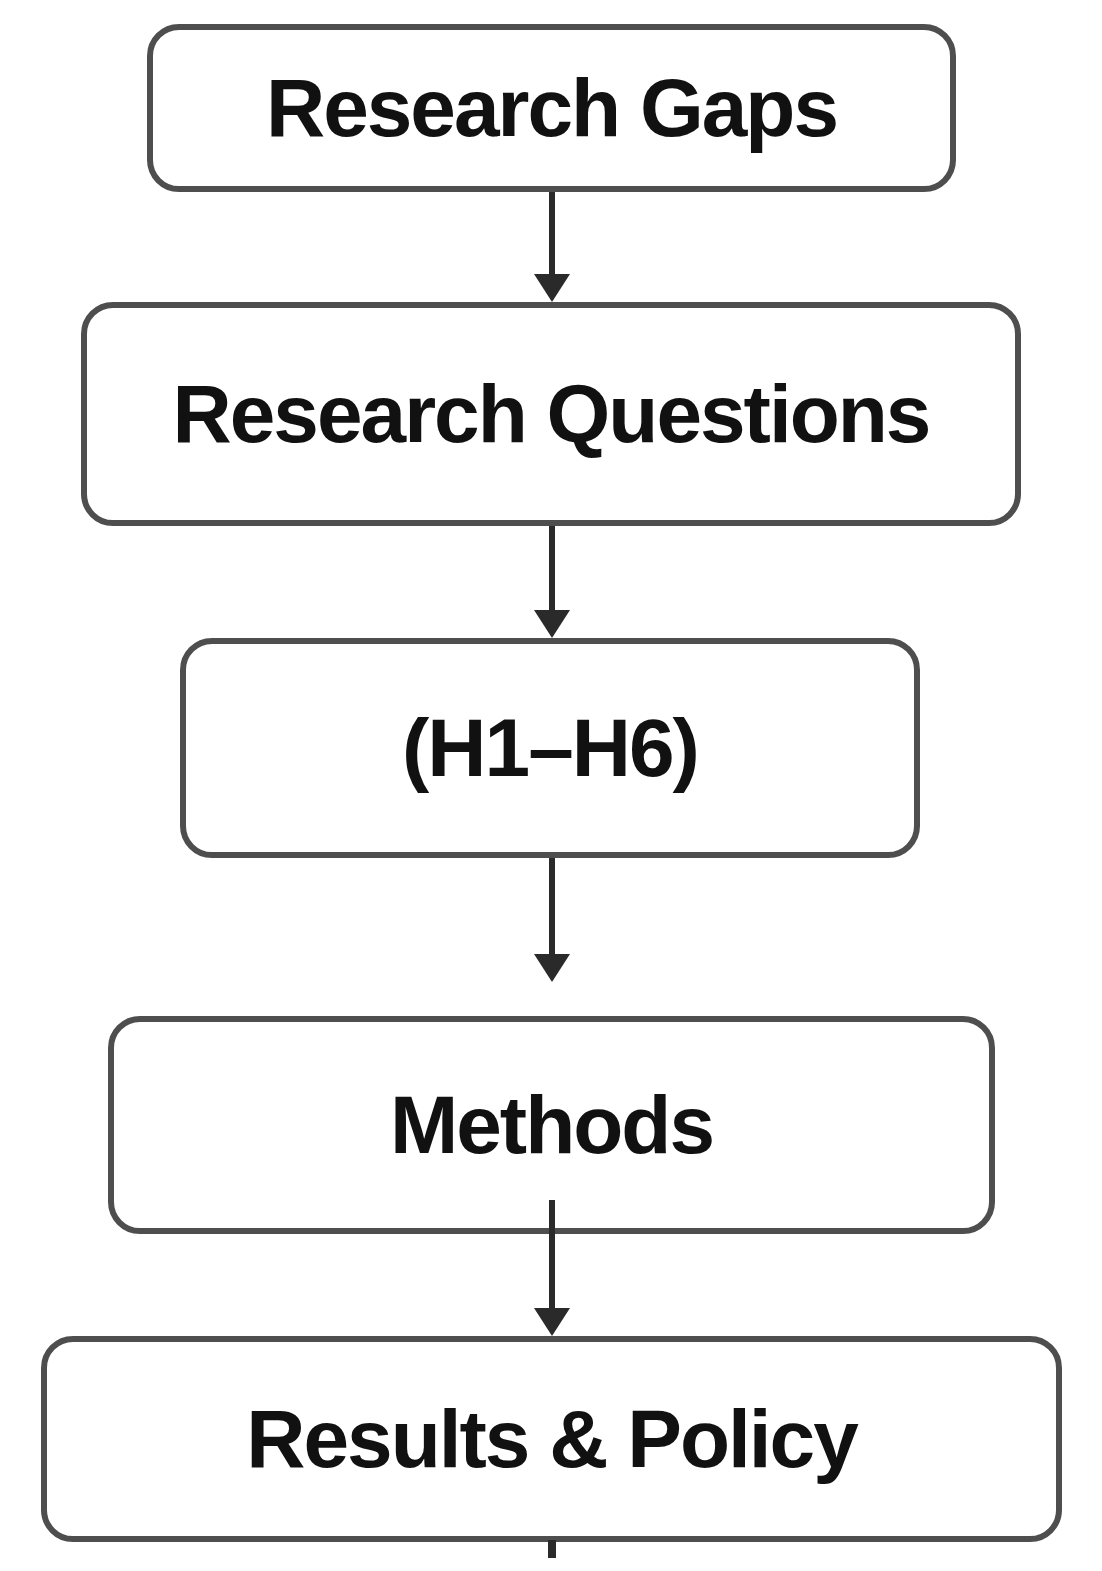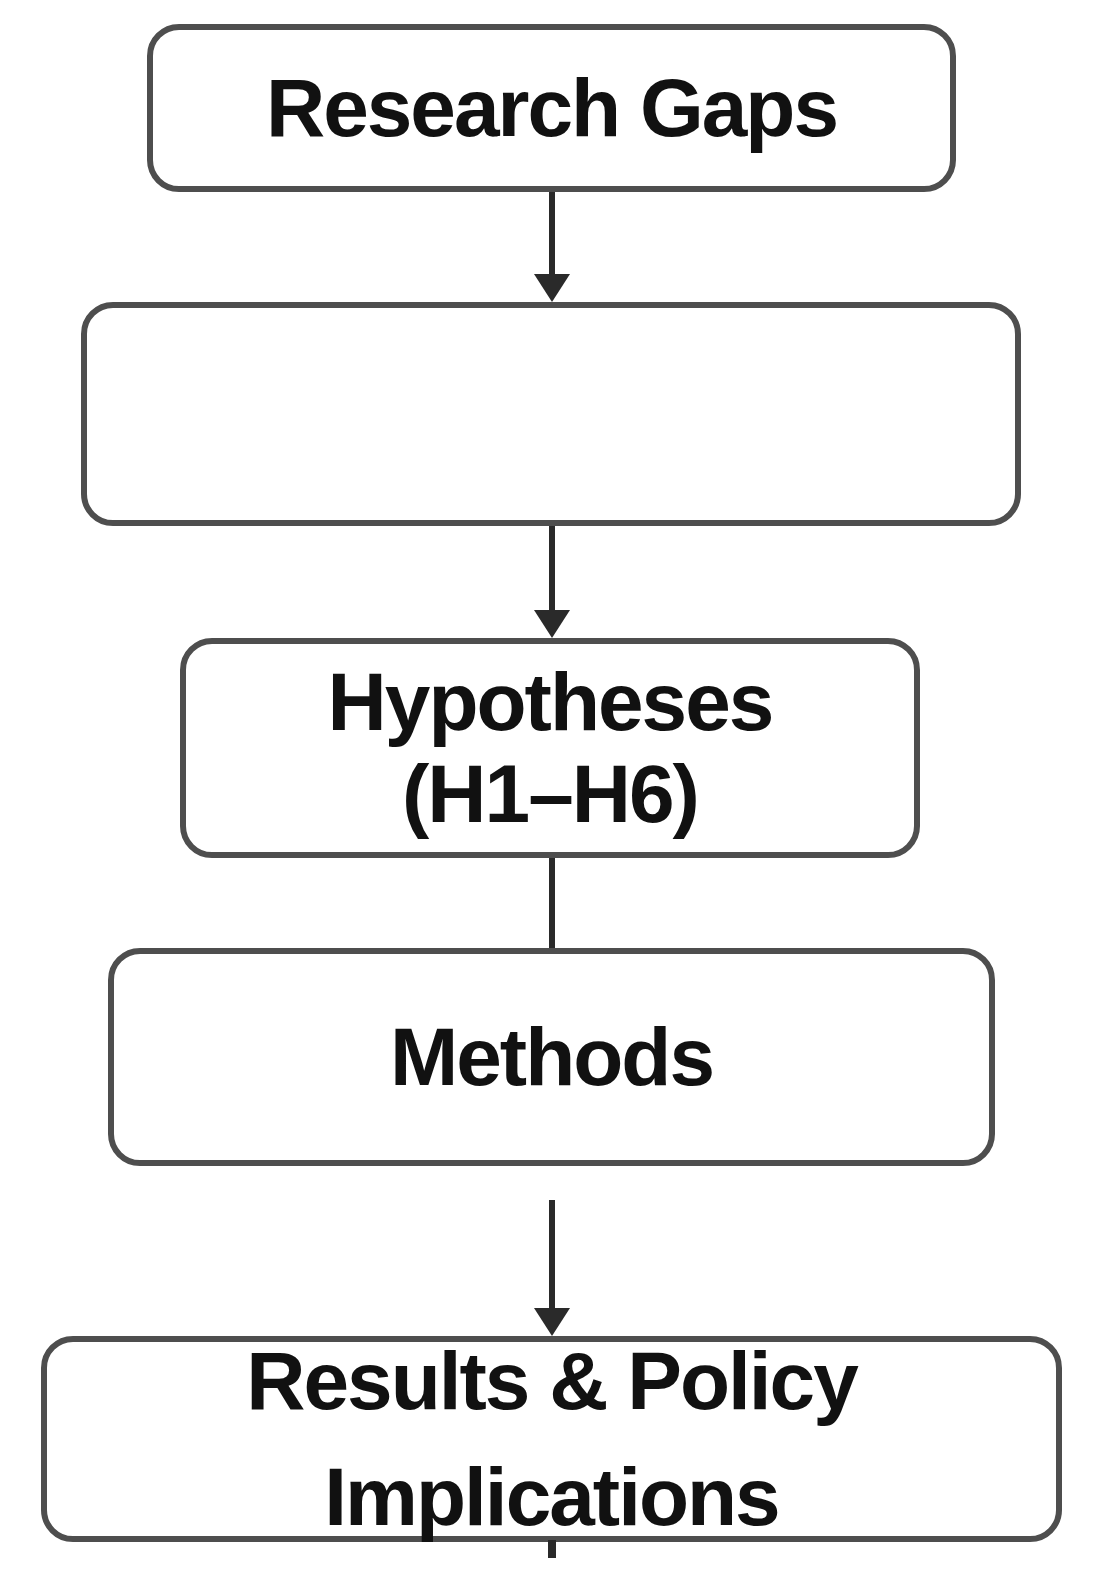--- a/index.html
+++ b/index.html
@@ -33,21 +33,21 @@
     font-weight: 700;
     line-height: 92px;
     letter-spacing: -2px;
     color: var(--text-color, #111111);
     white-space: nowrap;
   }
   
   .n1 { left: 147px; top:   24px; width:  809px; height: 168px; }
   .n2 { left:  81px; top:  302px; width:  940px; height: 224px; }
   .n3 { left: 180px; top:  638px; width:  740px; height: 220px; }
-  .n4 { left: 108px; top:  948px; width:  887px; height: 218px; }
+  .n4 { left: 108px; top:  1016px; width:  887px; height: 218px; }
   .n5 { left:  41px; top: 1336px; width: 1021px; height: 206px; gap: 24px; }
 
   .arrow {
     position: absolute;
     left: 534px;        
     width: 36px;
     display: flex;
     flex-direction: column;
     align-items: center;
   }
@@ -85,46 +85,45 @@
   <div class="node n1">
     <div class="line">Research Gaps</div>
   </div>
 
   <div class="arrow a1">
     <div class="shaft"></div>
     <div class="head"></div>
   </div>
 
   <div class="node n2">
+    <div class="line">Research Questions</div>
   </div>
 
   <div class="arrow a2">
     <div class="shaft"></div>
     <div class="head"></div>
   </div>
 
   <div class="node n3">
-    <div class="line">Hypotheses</div>
     <div class="line">(H1–H6)</div>
   </div>
 
   <div class="arrow a3">
     <div class="shaft"></div>
     <div class="head"></div>
   </div>
 
   <div class="node n4">
     <div class="line">Methods</div>
   </div>
 
   <div class="arrow a4">
     <div class="shaft"></div>
     <div class="head"></div>
   </div>
 
   <div class="node n5">
     <div class="line">Results &amp; Policy</div>
-    <div class="line">Implications</div>
   </div>
 
   <div class="stub"></div>
 
 </div>
 
 </body></html>

